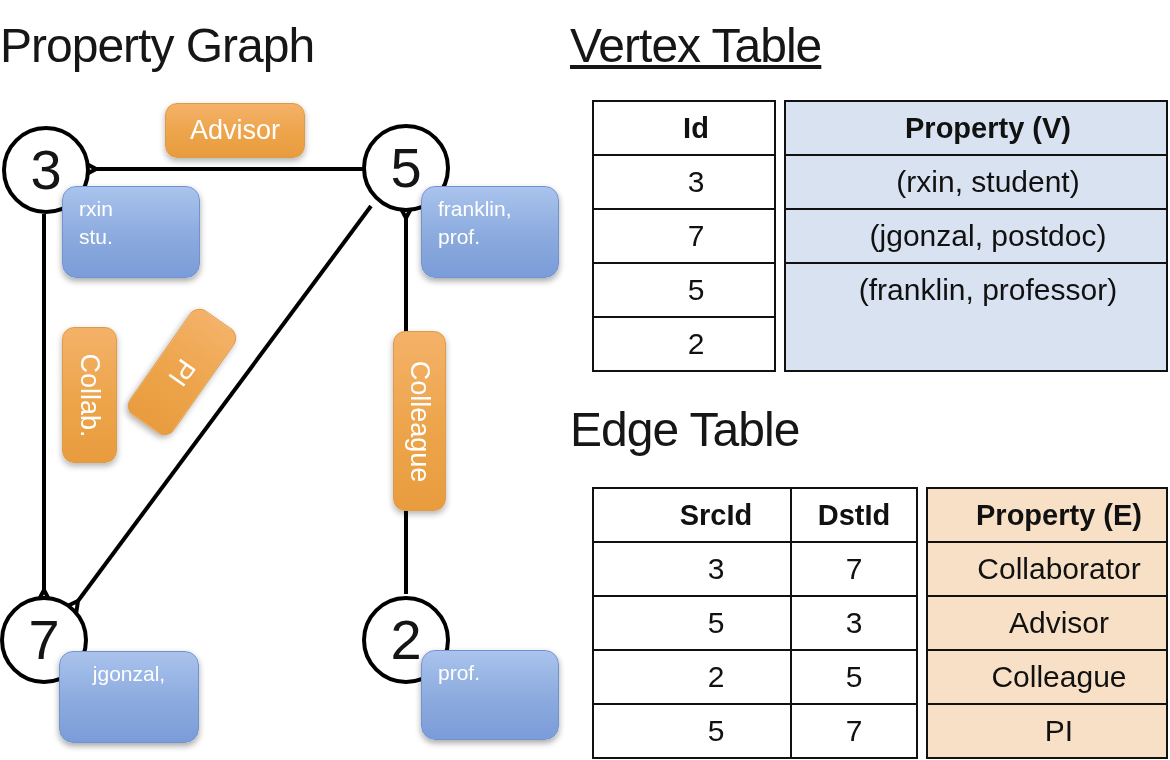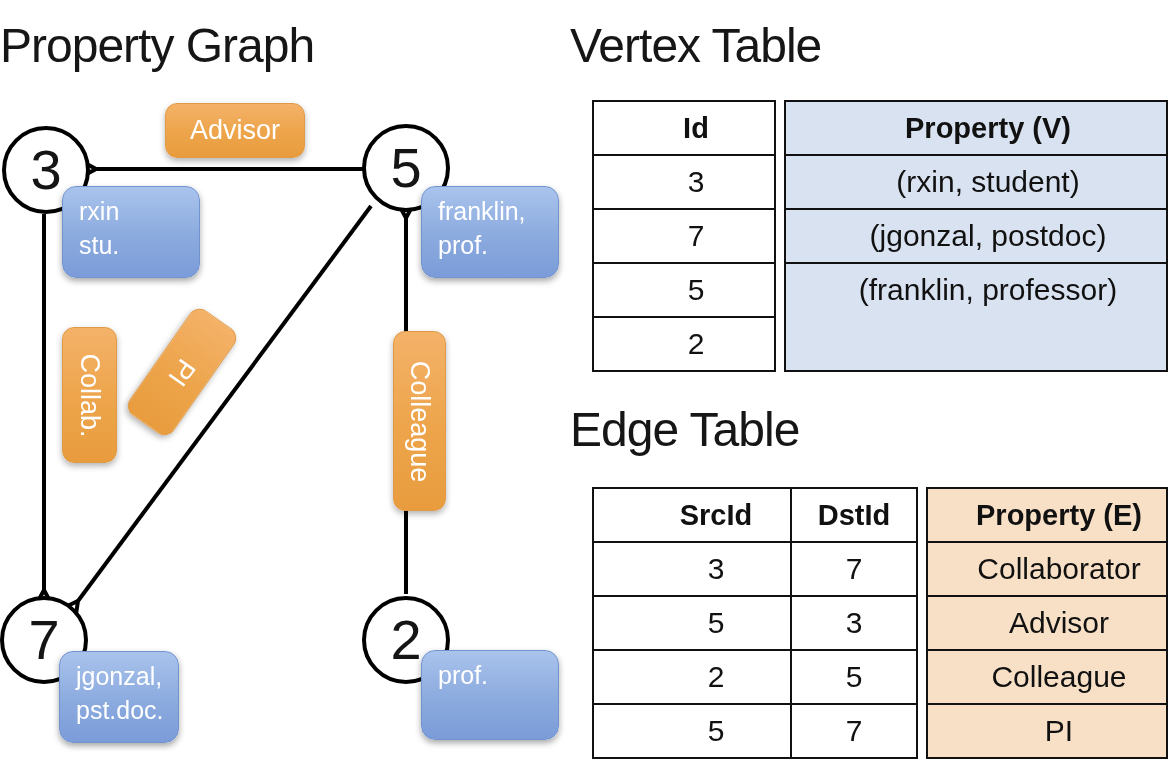--- a/index.html
+++ b/index.html
@@ -12,21 +12,21 @@
                  text-align:left;white-space:nowrap;}
 
   
   .vertex{width:88px;height:88px;border:4px solid #000;border-radius:50%;background:#fff;
           display:flex;align-items:center;justify-content:center;z-index:3;}
   .vertex .vid{font-size:56px;font-weight:300;color:#151515;line-height:1;}
 
   
   .propbox{background:linear-gradient(180deg,#a9c3ec 0%,#8baade 55%,#7b9cd9 100%);
            border:1px solid #7193ce;border-radius:14px;color:#fff;
-           padding:8px 16px;font-size:25px;line-height:1.35;z-index:4;
+           padding:8px 16px;font-size:21px;line-height:1.35;z-index:4;
            box-shadow:0 3px 6px rgba(0,0,0,0.35);}
 
   
   .edgelabel{background:linear-gradient(180deg,#f4b269 0%,#eda44a 55%,#e89c3e 100%);
              border:1px solid #e09a45;border-radius:12px;color:#fff;font-size:27px;
              display:flex;align-items:center;justify-content:center;z-index:5;
              box-shadow:0 3px 6px rgba(0,0,0,0.3);}
   .vtext{transform:rotate(90deg);white-space:nowrap;}
 
   
@@ -75,42 +75,41 @@
 </div>
 
 <div class="abs propbox" style="left:62px;top:186px;width:138px;height:92px;">
   <div>rxin</div>
   <div>stu.</div>
 </div>
 <div class="abs propbox" style="left:421px;top:186px;width:138px;height:92px;">
   <div>franklin,</div>
   <div>prof.</div>
 </div>
-<div class="abs propbox" style="left:59px;top:651px;width:120px;height:92px;">
+<div class="abs propbox" style="left:59px;top:651px;width:140px;height:92px;text-align:center;">
   <div>jgonzal,</div>
-  <div>pst.doc.</div>
 </div>
 <div class="abs propbox" style="left:421px;top:650px;width:138px;height:90px;">
   <div>prof.</div>
 </div>
 
 <div class="abs edgelabel" style="left:165px;top:103px;width:140px;height:55px;">
   <span>Advisor</span>
 </div>
 <div class="abs edgelabel" style="left:62px;top:327px;width:55px;height:136px;">
   <span class="vtext">Collab.</span>
 </div>
 <div class="abs edgelabel" style="left:155px;top:308px;width:54px;height:128px;transform:rotate(35deg);">
   <span class="vtext">PI</span>
 </div>
 <div class="abs edgelabel" style="left:393px;top:331px;width:53px;height:180px;">
   <span class="vtext">Colleague</span>
 </div>
 
-<div class="abs section-title" style="left:570px;top:18px;width:590px;">Vertex Table</div>
+<div class="abs section-title" style="left:570px;top:18px;width:590px;text-decoration:underline;">Vertex Table</div>
 
 <div class="abs tcol" style="left:592px;top:100px;width:184px;height:272px;">
   <div class="cell hdr">Id</div>
   <div class="cell">3</div>
   <div class="cell">7</div>
   <div class="cell">5</div>
   <div class="cell">2</div>
 </div>
 
 <div class="abs tcol col-blue" style="left:784px;top:100px;width:384px;height:272px;">

